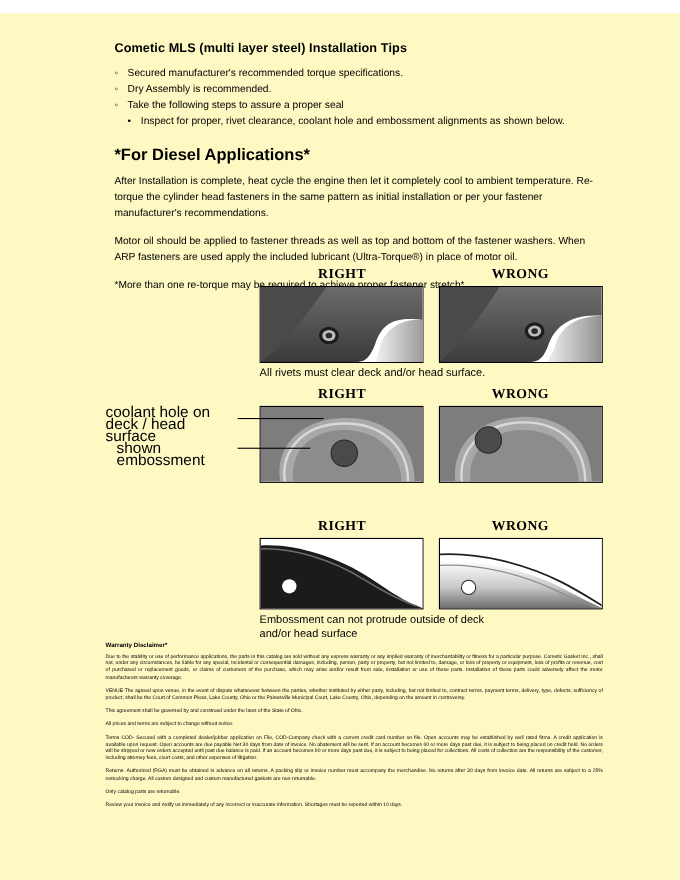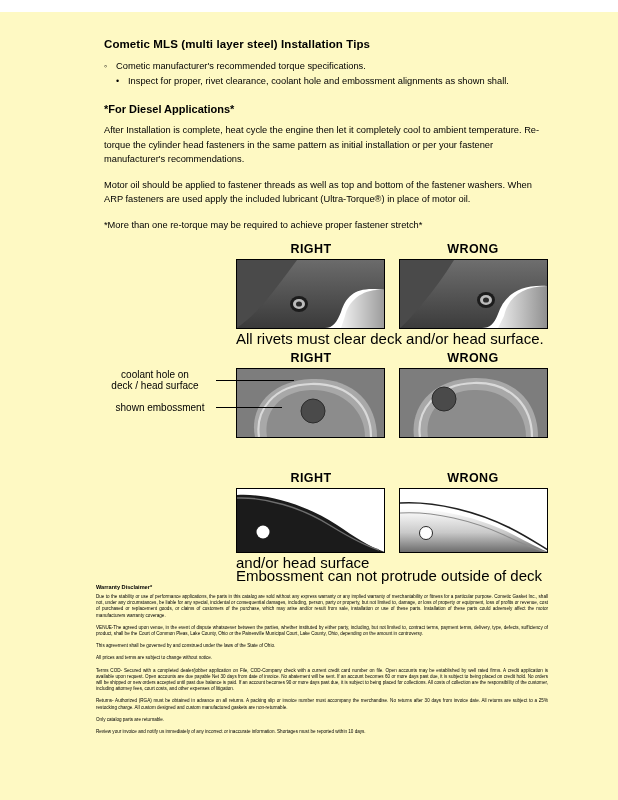--- a/index.html
+++ b/index.html
@@ -66,21 +66,21 @@
     margin-left: 20px;
   }
   ul.sub > li::before {
     content: "\2022";
     position: absolute;
     left: 0;
     top: 0;
     font-size: 9px;
   }
   h2.subtitle {
-    font-size: 11px;
+    font-size: 15px;
     font-weight: bold;
     margin: 15px 0 8px 8px;
   }
   p.body {
     font-size: 9.3px;
     line-height: 14.5px;
     margin: 0 0 11px 8px;
   }
   p.body.tight { margin-bottom: 0; }
 
@@ -97,38 +97,39 @@
   }
   .figlabelrow {
     display: flex;
     width: 452px;
   }
   .figlabel {
     font-size: 12.5px;
     font-weight: bold;
     text-align: center;
     letter-spacing: .4px;
+    font-family: Liberation Serif, serif;
   }
   .caption {
-    font-size: 15px;
+    font-size: 10px;
     margin: 4px 0 0 0;
     line-height: 12.5px;
   }
   .panel {
     border: 1px solid #000;
     overflow: hidden;
     position: relative;
     background: #fff;
   }
 
   
   .callout {
     position: absolute;
-    font-size: 10px;
-    text-align: center;
+    font-size: 14px;
+    text-align: left;
     line-height: 11px;
   }
   .leader {
     position: absolute;
     background: #000;
     height: 1px;
   }
 
   
   .warranty {
@@ -163,24 +164,26 @@
 </style>
 </head>
 <body>
 
 <div class="page">
 
   <div class="content">
     <h1 class="title">Cometic MLS (multi layer steel) Installation Tips</h1>
 
     <ul class="bullets">
-      <li>Cometic manufacturer's recommended torque specifications.</li>
+      <li>Secured manufacturer's recommended torque specifications.</li>
+      <li>Dry Assembly is recommended.</li>
+      <li>Take the following steps to assure a proper seal</li>
     </ul>
     <ul class="sub">
-      <li>Inspect for proper, rivet clearance, coolant hole and embossment alignments as shown shall.</li>
+      <li>Inspect for proper, rivet clearance, coolant hole and embossment alignments as shown below.</li>
     </ul>
 
     <h2 class="subtitle">*For Diesel Applications*</h2>
     <p class="body">After Installation is complete, heat cycle the engine then let it completely cool to ambient temperature. Re-torque the cylinder head fasteners in the same pattern as initial installation or per your fastener manufacturer's recommendations.</p>
     <p class="body">Motor oil should be applied to fastener threads as well as top and bottom of the fastener washers. When ARP fasteners are used apply the included lubricant (Ultra-Torque®) in place of motor oil.</p>
     <p class="body tight">*More than one re-torque may be required to achieve proper fastener stretch*</p>
   </div>
 
   <div class="figures">
 
@@ -311,22 +314,22 @@
             </defs>
             <rect x="0" y="0" width="148" height="63" fill="#ffffff"></rect>
             <path d="M0,20 C34,18 76,28 106,42 C122,50 136,58 148,63 L0,63 Z" fill="url(#g3)"></path>
             <path d="M0,14 C36,12 78,23 110,39 C126,47 138,55 148,61" fill="none" stroke="#202020" stroke-width="1.6"></path>
             <path d="M0,24 C34,22 74,32 104,46 C120,54 134,60 146,63" fill="none" stroke="#8d8d8d" stroke-width="1.1"></path>
             <circle cx="26" cy="44" r="6.5" fill="#ffffff" stroke="#2a2a2a" stroke-width="1"></circle>
           </svg>
         </div>
       </div>
       <div class="caption" style="width:330px;">
+        <div>Embossment can not protrude outside of deck</div>
         <div>and/or head surface</div>
-        <div>Embossment can not protrude outside of deck</div>
       </div>
     </div>
 
   </div>
 
   <div class="warranty">
     <h3>Warranty Disclaimer*</h3>
     <p>Due to the stability or use of performance applications, the parts in this catalog are sold without any express warranty or any implied warranty of merchantability or fitness for a particular purpose.  Cometic Gasket Inc., shall not, under any circumstances, be liable for any special, incidental or consequential damages, including, person, party or property, but not limited to, damage, or loss of property or equipment, loss of profits or revenue, cost of purchased or replacement goods, or claims of customers of the purchase, which may arise and/or result from sale, installation or use of these parts.  Installation of these parts could adversely affect the motor manufacturers warranty coverage.</p>
     <p>VENUE-The agreed upon venue, in the event of dispute whatsoever between the parties, whether instituted by either party, including, but not limited to, contract terms, payment terms, delivery, type, defects, sufficiency of product, shall be the Court of Common Pleas, Lake County, Ohio or the Painesville Municipal Court, Lake County, Ohio, depending on the amount in controversy.</p>
     <p>This agreement shall be governed by and construed under the laws of the State of Ohio.</p>

